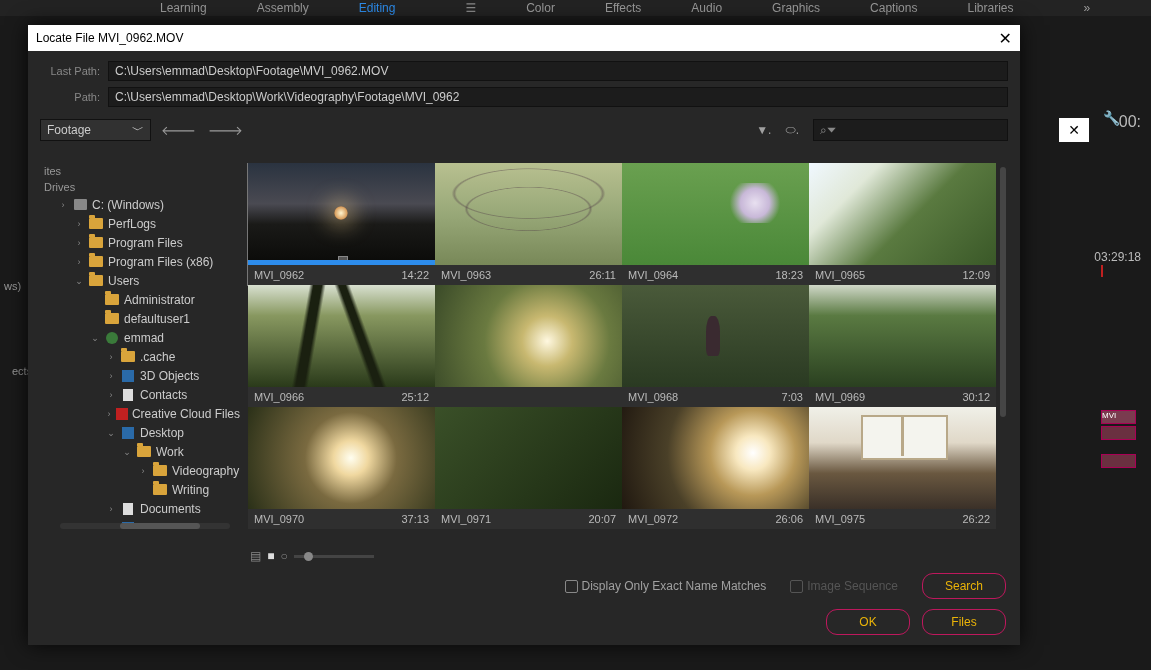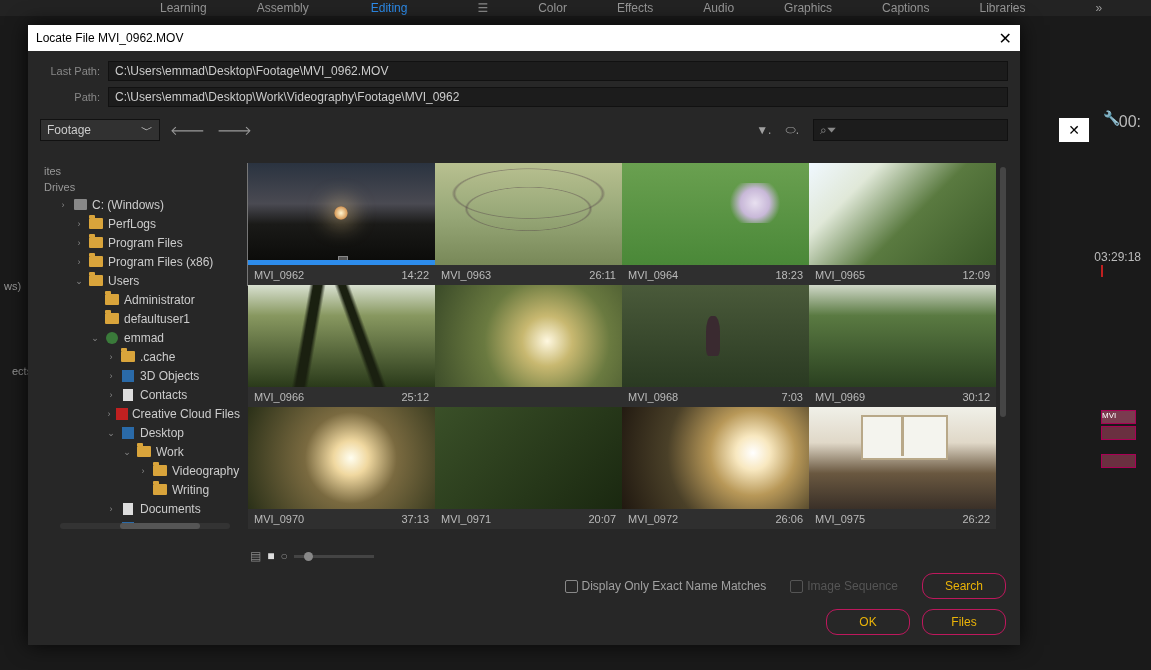--- a/index.html
+++ b/index.html
@@ -1,41 +1,41 @@
 <!DOCTYPE html>
 <html><head>
 <meta charset="utf-8">
 <style>
   * { box-sizing: border-box; margin:0; padding:0; font-family: "Segoe UI", Arial, sans-serif; }
   body { background:#1a1a1a; width:1151px; height:670px; overflow:hidden; color:#a0a0a0; font-size:12px; position:relative; }
 
   
   .bg-tabs { position:absolute; top:0; left:0; right:0; height:16px; background:#232323; display:flex; align-items:center; padding-left:160px; gap:50px; font-size:12px; color:#999; }
   .bg-tabs span { cursor:default; }
-  .bg-tabs .active { color:#2d8ceb;margin-left:12px; }
+  .bg-tabs .active { color:#2d8ceb; }
   .bg-tabs .menu-extra { color:#888; margin-left:20px;}
   .bg-right { position:absolute; right:0; top:100px; width:120px; height:400px; pointer-events:none;}
   .bg-right .tc { position:absolute; top:13px; right:10px; color:#bbb; font-size:16px;}
   .bg-right .tc2 { position:absolute; top:150px; right:10px; color:#bbb; font-size:12px;}
   .bg-right .clip { position:absolute; right:15px; width:35px; height:14px; background:#7a3b4f; border:1px solid #a05; font-size:8px; color:#fff; overflow:hidden;}
   .bg-right .gear { position:absolute; top:10px; right:30px; color:#888; font-size:14px;}
 
   .dlg-close-faux { position:absolute; top:118px; right:62px; width:30px; height:24px; background:#fff; color:#000; display:flex; align-items:center; justify-content:center; font-size:14px; z-index:5;}
 
   
   .dialog { position:absolute; left:28px; top:25px; width:992px; height:620px; background:#272727; box-shadow:0 0 20px rgba(0,0,0,0.8); display:flex; flex-direction:column; z-index:10;}
   .titlebar { height:26px; background:#fff; color:#000; display:flex; align-items:center; justify-content:space-between; padding:0 8px; font-size:12px;}
   .titlebar .close { font-size:16px; cursor:default;}
   .paths { padding:10px 12px 6px 12px; display:flex; flex-direction:column; gap:6px;}
   .path-row { display:flex; align-items:center; gap:8px;}
   .path-row label { width:60px; text-align:right; color:#888; font-size:11px;}
   .path-row input { flex:1; background:#1c1c1c; border:1px solid #111; color:#ccc; padding:3px 6px; font-size:12px; height:20px;}
   
   .toolbar { display:flex; align-items:center; padding:6px 12px; gap:8px;}
-  .dropdown { background:#313131; border:1px solid #111; color:#ccc; padding:3px 6px; width:120px; height:22px; display:flex; align-items:center; justify-content:space-between; font-size:12px;}
+  .dropdown { background:#313131; border:1px solid #111; color:#ccc; padding:3px 6px; width:111px; height:22px; display:flex; align-items:center; justify-content:space-between; font-size:12px;}
   .nav-arrow { color:#999; font-size:13px; padding:0 2px;}
   .tool-right { margin-left:auto; display:flex; align-items:center; gap:14px;}
   .search-box { background:#1c1c1c; border:1px solid #111; height:22px; width:195px; display:flex; align-items:center; padding:0 6px; color:#888;}
   
   .body { flex:1; display:flex; overflow:hidden; padding:16px 12px;}
   .tree { width:200px; background:#272727; overflow:hidden; font-size:12px; border-right:0; position:relative;}
   .tree .scroll-track { position:absolute; bottom:0; left:20px; right:10px; height:6px; background:#333; border-radius:3px;}
   .tree .scroll-thumb { position:absolute; bottom:0; left:80px; width:80px; height:6px; background:#555; border-radius:3px;}
   .tnode { display:flex; align-items:center; height:19px; padding-left:4px; gap:4px; white-space:nowrap;}
   .tnode .tw { width:10px; text-align:center; color:#888; font-size:9px;}

